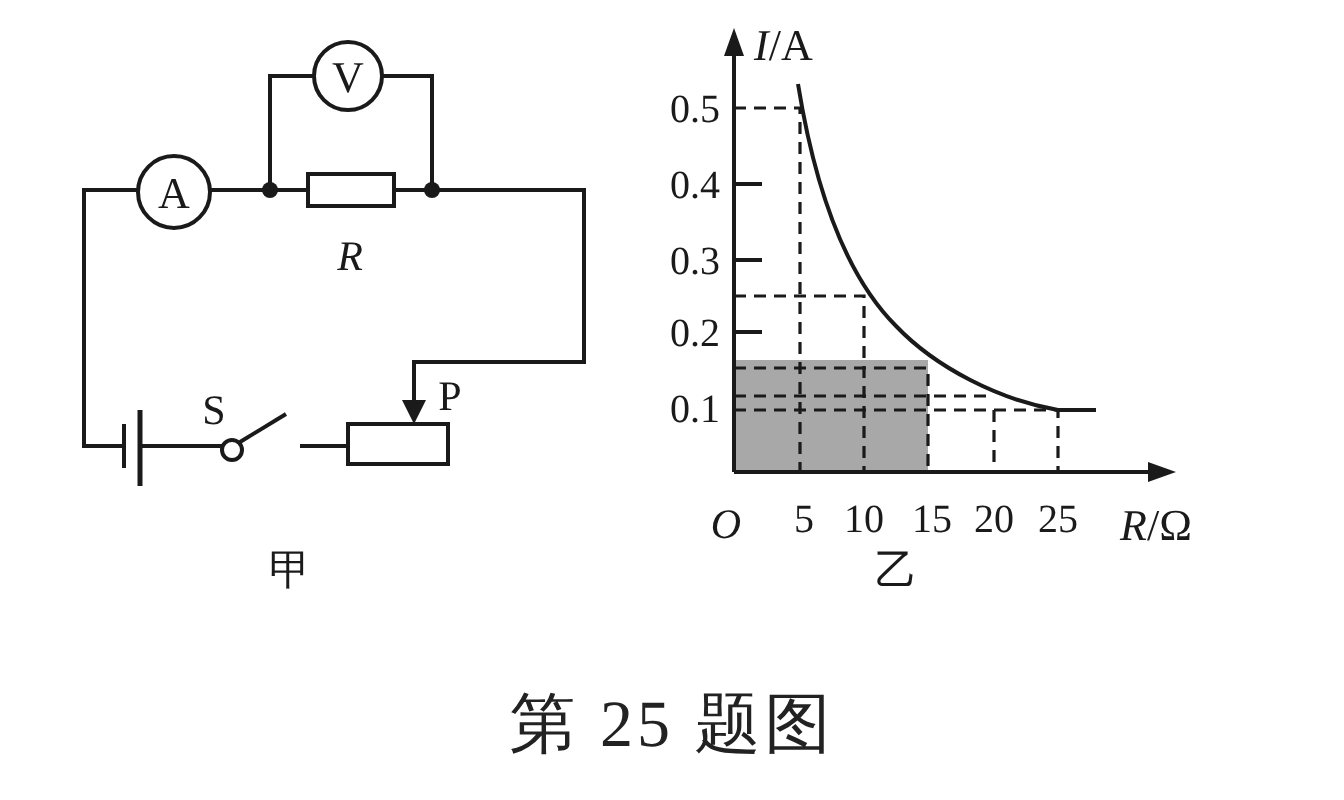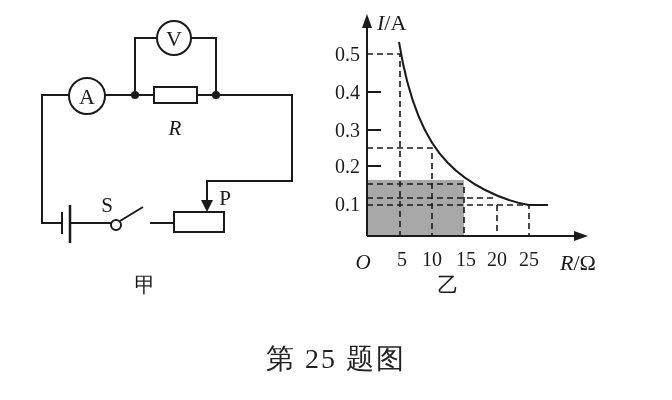--- a/index.html
+++ b/index.html
@@ -1,21 +1,21 @@
 <!DOCTYPE html>
 <html><head>
 <meta charset="utf-8">
 <style>
   html, body { margin:0; padding:0; background:#ffffff; }
   body { width:672px; height:400px; position:relative; overflow:hidden;
          font-family:"Liberation Serif","DejaVu Serif",serif; color:#1a1a1a; }
   svg { position:absolute; left:0; top:0; }
   .lbl { font-family:"Liberation Serif","DejaVu Serif",serif; fill:#1a1a1a; }
   .caption { position:absolute; left:0; width:672px; top:340px; text-align:center;
-             font-size:28px; letter-spacing:2px; color:#222; }
+             font-size:33px; letter-spacing:2px; color:#222; }
 </style>
 </head>
 <body>
 
 <svg width="672" height="400" viewBox="0 0 672 400">
   <g stroke="#1a1a1a" stroke-width="2" fill="none">
 
     <polyline points="69,95 42,95 42,223 62,223"></polyline>
 
     <line x1="105" y1="95" x2="135" y2="95"></line>

